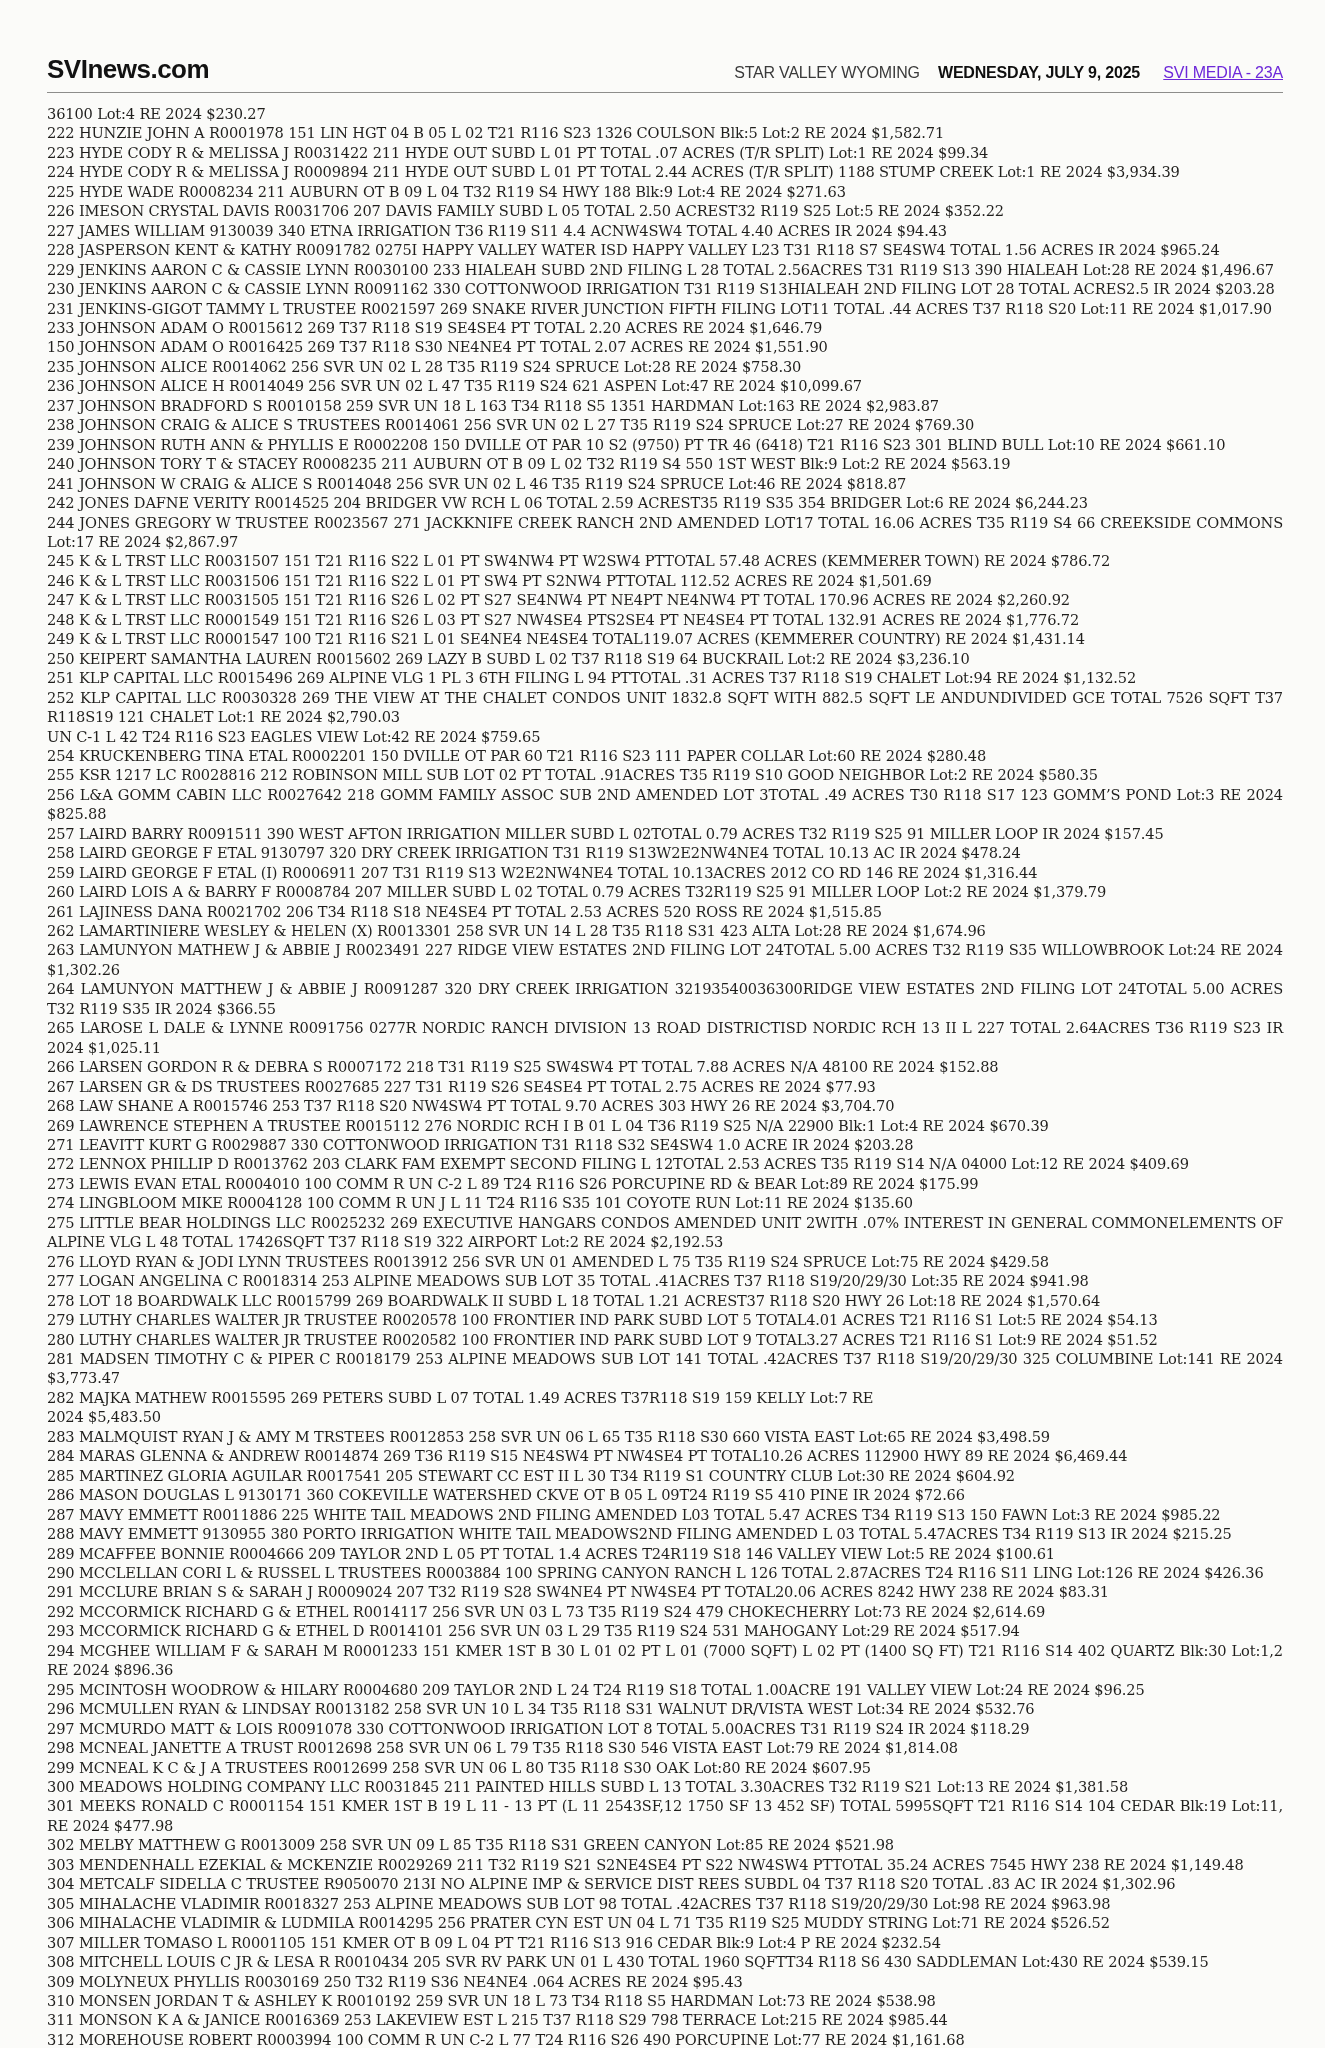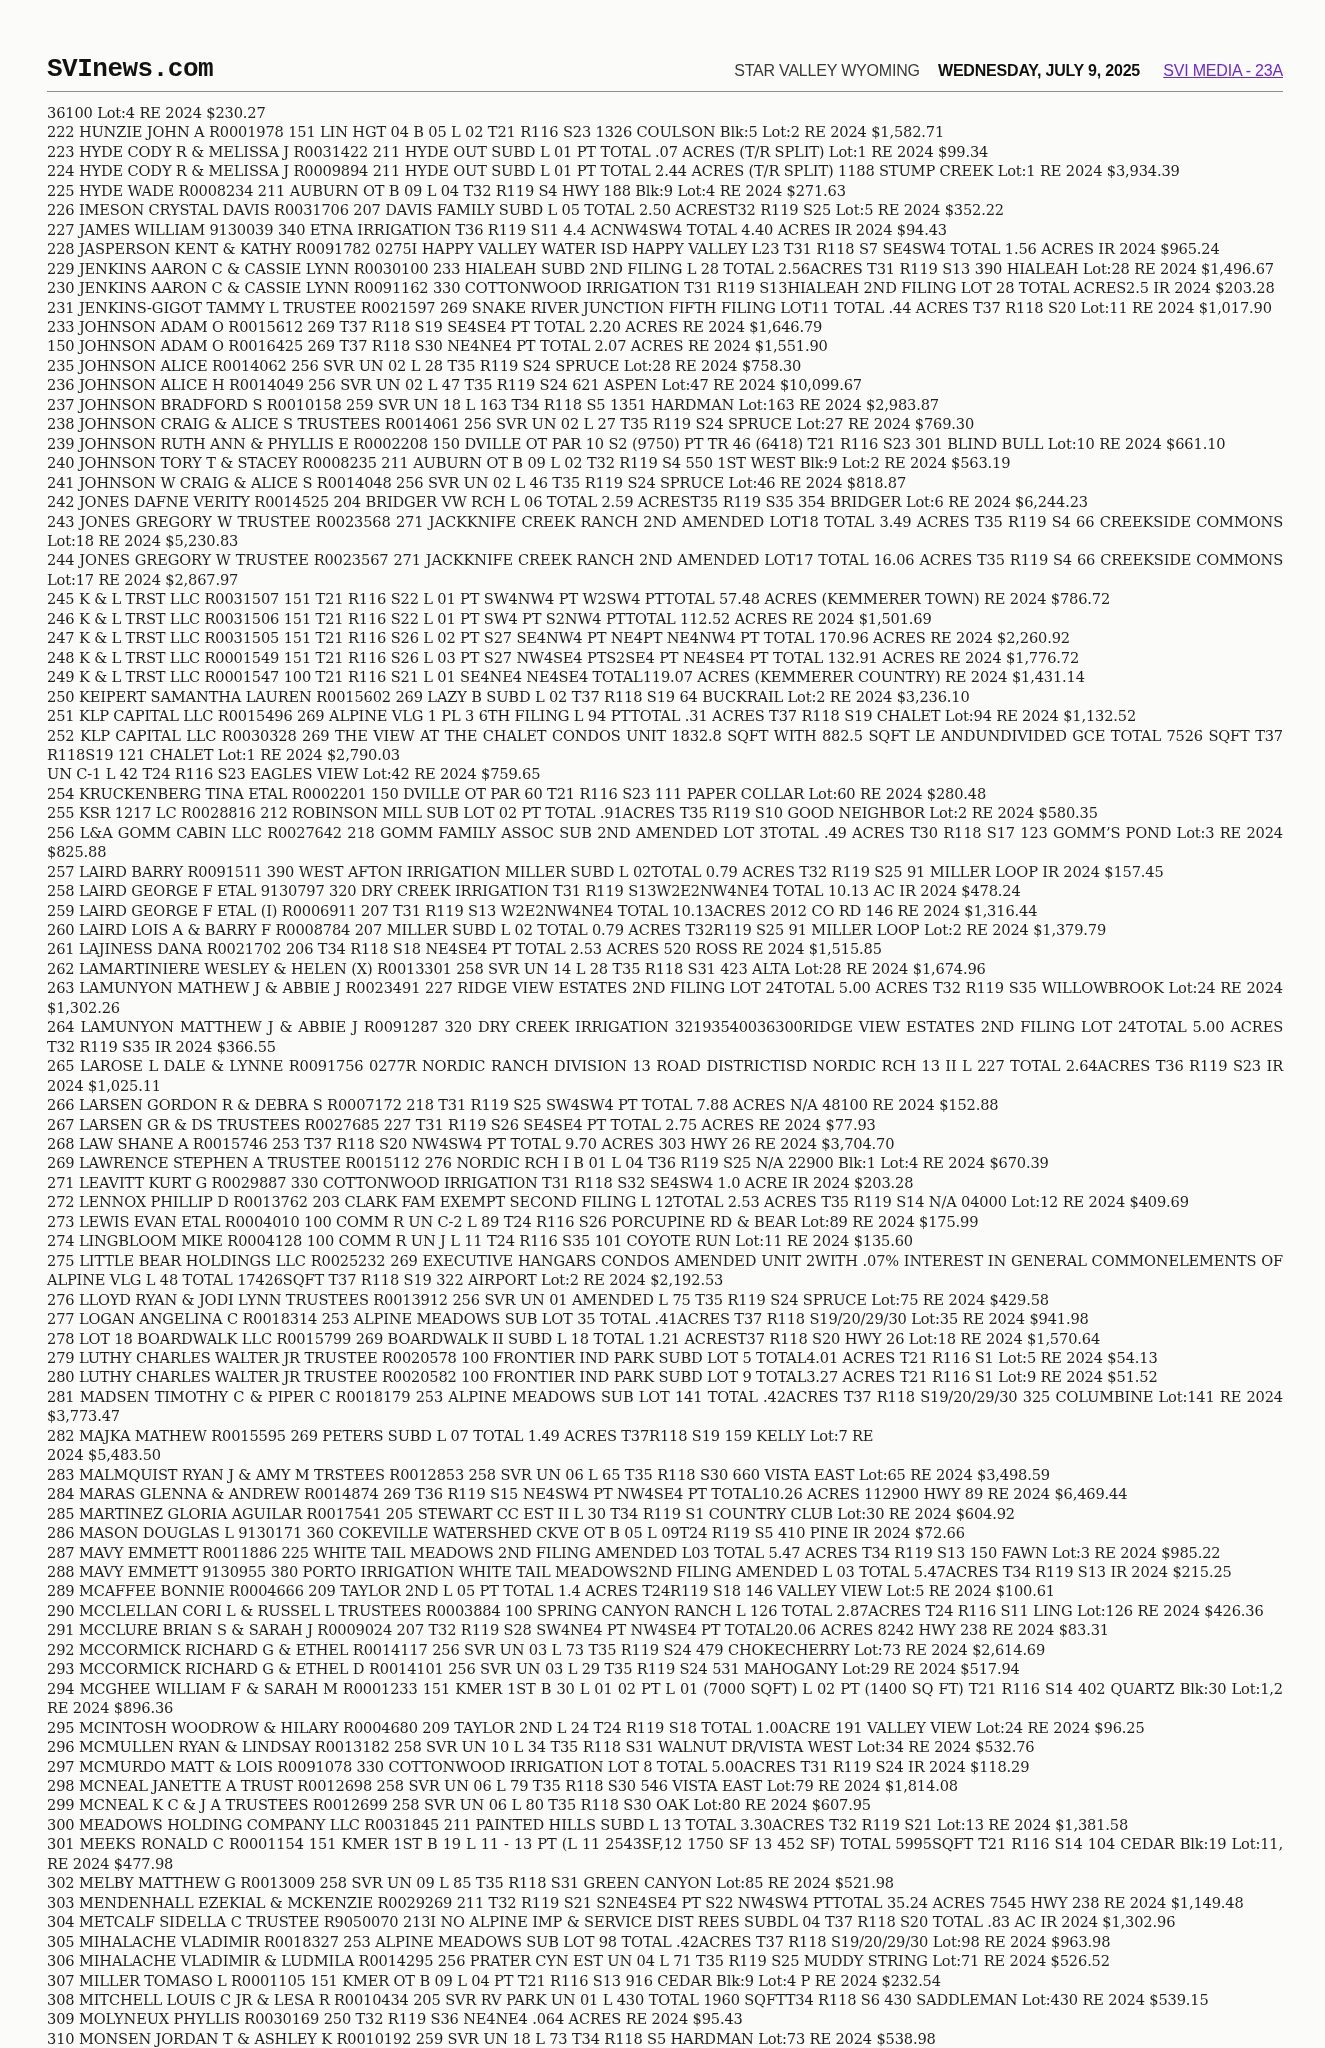--- a/index.html
+++ b/index.html
@@ -12,21 +12,21 @@
     padding:54px 42px 0 47px;
     font-family:"DejaVu Serif", serif;
     color:#1e1d1b;
   }
   .masthead-row{
     display:flex;
     justify-content:space-between;
     align-items:baseline;
   }
   .masthead{
-    font-family:Liberation Mono, monospace;
+    font-family:Liberation Sans, sans-serif;
     font-weight:700;
     font-size:26px;
     letter-spacing:-0.5px;
     color:#121212;
   }
   .pageinfo{
     font-family:"Liberation Sans", sans-serif;
     font-size:16px;
     letter-spacing:-0.2px;
     color:#3e3e3e;
@@ -87,21 +87,20 @@
         <p class="entry">233 JOHNSON ADAM O R0015612 269 T37 R118 S19 SE4SE4 PT TOTAL 2.20 ACRES RE 2024 $1,646.79</p>
         <p class="entry">150 JOHNSON ADAM O R0016425 269 T37 R118 S30 NE4NE4 PT TOTAL 2.07 ACRES RE 2024 $1,551.90</p>
         <p class="entry">235 JOHNSON ALICE R0014062 256 SVR UN 02 L 28 T35 R119 S24 SPRUCE Lot:28 RE 2024 $758.30</p>
         <p class="entry">236 JOHNSON ALICE H R0014049 256 SVR UN 02 L 47 T35 R119 S24 621 ASPEN Lot:47 RE 2024 $10,099.67</p>
         <p class="entry">237 JOHNSON BRADFORD S R0010158 259 SVR UN 18 L 163 T34 R118 S5 1351 HARDMAN Lot:163 RE 2024 $2,983.87</p>
         <p class="entry">238 JOHNSON CRAIG &amp; ALICE S TRUSTEES R0014061 256 SVR UN 02 L 27 T35 R119 S24 SPRUCE Lot:27 RE 2024 $769.30</p>
         <p class="entry">239 JOHNSON RUTH ANN &amp; PHYLLIS E R0002208 150 DVILLE OT PAR 10 S2 (9750) PT TR 46 (6418) T21 R116 S23 301 BLIND BULL Lot:10 RE 2024 $661.10</p>
         <p class="entry">240 JOHNSON TORY T &amp; STACEY R0008235 211 AUBURN OT B 09 L 02 T32 R119 S4 550 1ST WEST Blk:9 Lot:2 RE 2024 $563.19</p>
         <p class="entry">241 JOHNSON W CRAIG &amp; ALICE S R0014048 256 SVR UN 02 L 46 T35 R119 S24 SPRUCE Lot:46 RE 2024 $818.87</p>
         <p class="entry">242 JONES DAFNE VERITY R0014525 204 BRIDGER VW RCH L 06 TOTAL 2.59 ACREST35 R119 S35 354 BRIDGER Lot:6 RE 2024 $6,244.23</p>
-        <p class="entry">243 JONES GREGORY W TRUSTEE R0023568 271 JACKKNIFE CREEK RANCH 2ND AMENDED LOT18 TOTAL 3.49 ACRES T35 R119 S4 66 CREEKSIDE COMMONS Lot:18 RE 2024 $5,230.83</p>
         <p class="entry">244 JONES GREGORY W TRUSTEE R0023567 271 JACKKNIFE CREEK RANCH 2ND AMENDED LOT17 TOTAL 16.06 ACRES T35 R119 S4 66 CREEKSIDE COMMONS Lot:17 RE 2024 $2,867.97</p>
         <p class="entry">245 K &amp; L TRST LLC R0031507 151 T21 R116 S22 L 01 PT SW4NW4 PT W2SW4 PTTOTAL 57.48 ACRES (KEMMERER TOWN) RE 2024 $786.72</p>
         <p class="entry">246 K &amp; L TRST LLC R0031506 151 T21 R116 S22 L 01 PT SW4 PT S2NW4 PTTOTAL 112.52 ACRES RE 2024 $1,501.69</p>
         <p class="entry">247 K &amp; L TRST LLC R0031505 151 T21 R116 S26 L 02 PT S27 SE4NW4 PT NE4PT NE4NW4 PT TOTAL 170.96 ACRES RE 2024 $2,260.92</p>
         <p class="entry">248 K &amp; L TRST LLC R0001549 151 T21 R116 S26 L 03 PT S27 NW4SE4 PTS2SE4 PT NE4SE4 PT TOTAL 132.91 ACRES RE 2024 $1,776.72</p>
         <p class="entry">249 K &amp; L TRST LLC R0001547 100 T21 R116 S21 L 01 SE4NE4 NE4SE4 TOTAL119.07 ACRES (KEMMERER COUNTRY) RE 2024 $1,431.14</p>
         <p class="entry">250 KEIPERT SAMANTHA LAUREN R0015602 269 LAZY B SUBD L 02 T37 R118 S19 64 BUCKRAIL Lot:2 RE 2024 $3,236.10</p>
         <p class="entry">251 KLP CAPITAL LLC R0015496 269 ALPINE VLG 1 PL 3 6TH FILING L 94 PTTOTAL .31 ACRES T37 R118 S19 CHALET Lot:94 RE 2024 $1,132.52</p>
         <p class="entry">252 KLP CAPITAL LLC R0030328 269 THE VIEW AT THE CHALET CONDOS UNIT 1832.8 SQFT WITH 882.5 SQFT LE ANDUNDIVIDED GCE TOTAL 7526 SQFT T37 R118S19 121 CHALET Lot:1 RE 2024 $2,790.03</p>
       </section>

